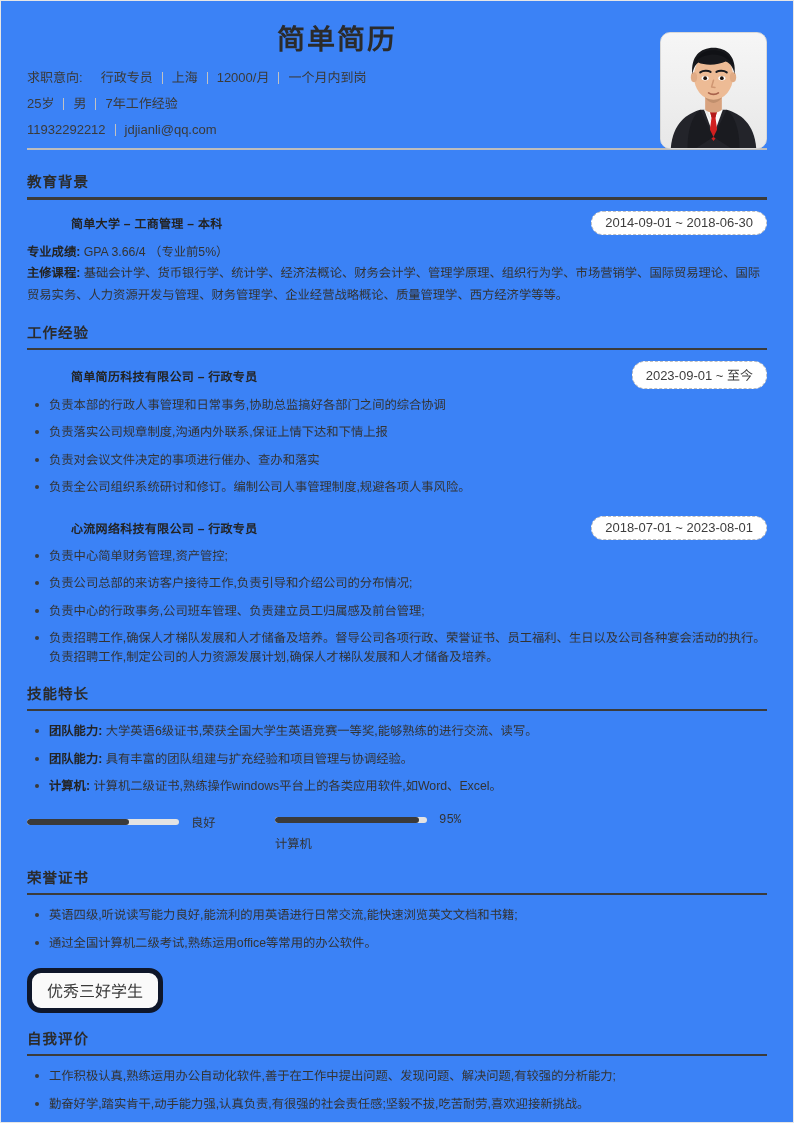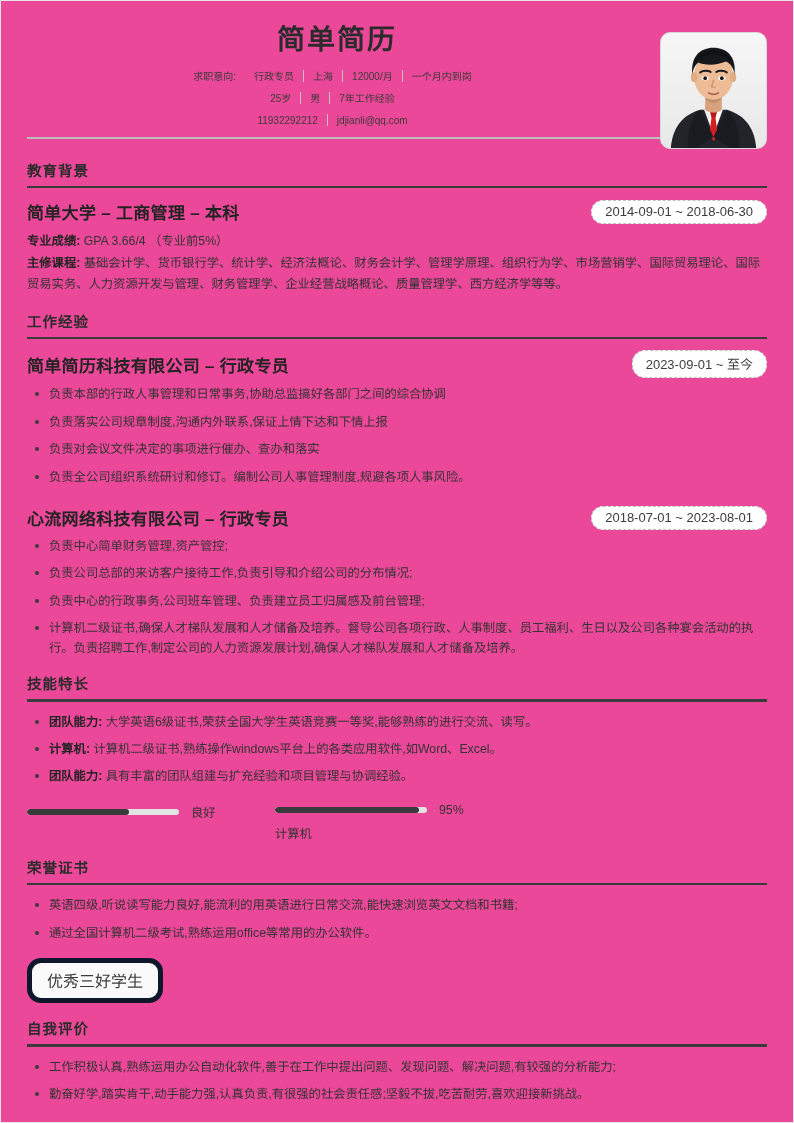--- a/index.html
+++ b/index.html
@@ -8,21 +8,21 @@
     margin: 0;
     padding: 0;
     background: #f2f2f2;
     font-family: "Liberation Sans", "DejaVu Sans", sans-serif;
   }
   .page {
     position: relative;
     width: 794px;
     height: 1123px;
     margin: 0 auto;
-    background: #ec4899;
+    background: #3b82f6;
     border: 1px solid #e6e6e6;
     overflow: hidden;
     color: #333333;
   }
   .inner {
     padding: 14px 26px 0 26px;
   }
 
   
   .header {
@@ -33,22 +33,21 @@
     text-align: center;
     font-size: 28px;
     font-weight: bold;
     letter-spacing: 2px;
     color: #2b2b2b;
     margin: 10px 0 14px 0;
     padding-right: 120px;
     line-height: 1.1;
   }
   .contact-line {
-    text-align: center;
-    font-size: 10px;
+    font-size: 13px;
     color: #3a3a3a;
     padding-right: 120px;
     margin-bottom: 9px;
     line-height: 1.3;
     white-space: nowrap;
   }
   .contact-line .seg { display: inline-block; padding: 0 9px; }
   .contact-line .seg.first { padding-left: 0; }
   .divider-v {
     display: inline-block;
@@ -92,24 +91,25 @@
   }
 
   .entry { margin-bottom: 4px; }
   .entry-head {
     display: flex;
     align-items: center;
     justify-content: space-between;
     margin-bottom: 7px;
   }
   .entry-title {
-    font-size: 17px;
+    font-size: 12px;
     font-weight: bold;
     color: #232323;
     letter-spacing: .3px;
+    margin-left: 44px;
   }
   .date-badge {
     font-size: 13px;
     color: #3d3d3d;
     border: 1px dashed #c0c0c0;
     border-radius: 13px;
     padding: 3px 13px 4px 13px;
     white-space: nowrap;
     background: #fff;
   }
@@ -151,20 +151,21 @@
 
   
   .bars {
     display: flex;
     margin-top: 16px;
     margin-bottom: 2px;
   }
   .bar-block {
     width: 218px;
     margin-right: 30px;
+    font-family: Liberation Mono, monospace;
   }
   .bar-row {
     display: flex;
     align-items: center;
   }
   .bar-track {
     position: relative;
     width: 152px;
     height: 6px;
     border-radius: 3px;
@@ -319,41 +320,41 @@
 
       <div class="entry">
         <div class="entry-head">
           <div class="entry-title">心流网络科技有限公司 – 行政专员</div>
           <div class="date-badge">2018-07-01 ~ 2023-08-01</div>
         </div>
         <ul class="bullets">
           <li>负责中心简单财务管理,资产管控;</li>
           <li>负责公司总部的来访客户接待工作,负责引导和介绍公司的分布情况;</li>
           <li>负责中心的行政事务,公司班车管理、负责建立员工归属感及前台管理;</li>
-          <li>计算机二级证书,确保人才梯队发展和人才储备及培养。督导公司各项行政、人事制度、员工福利、生日以及公司各种宴会活动的执行。负责招聘工作,制定公司的人力资源发展计划,确保人才梯队发展和人才储备及培养。</li>
+          <li>负责招聘工作,确保人才梯队发展和人才储备及培养。督导公司各项行政、荣誉证书、员工福利、生日以及公司各种宴会活动的执行。负责招聘工作,制定公司的人力资源发展计划,确保人才梯队发展和人才储备及培养。</li>
         </ul>
       </div>
     </div>
 
     <div class="section">
       <div class="section-head">技能特长</div>
       <div class="section-rule"></div>
 
       <ul class="bullets">
         <li>
           <b>团队能力:</b>
           <span>大学英语6级证书,荣获全国大学生英语竞赛一等奖,能够熟练的进行交流、读写。</span>
         </li>
         <li>
+          <b>团队能力:</b>
+          <span>具有丰富的团队组建与扩充经验和项目管理与协调经验。</span>
+        </li>
+        <li>
           <b>计算机:</b>
           <span>计算机二级证书,熟练操作windows平台上的各类应用软件,如Word、Excel。</span>
-        </li>
-        <li>
-          <b>团队能力:</b>
-          <span>具有丰富的团队组建与扩充经验和项目管理与协调经验。</span>
         </li>
       </ul>
 
       <div class="bars">
         <div class="bar-block">
           <div class="bar-row">
             <div class="bar-track">
               <div class="bar-fill" style="width: 67%;"></div>
             </div>
             <div class="bar-value">良好</div>

